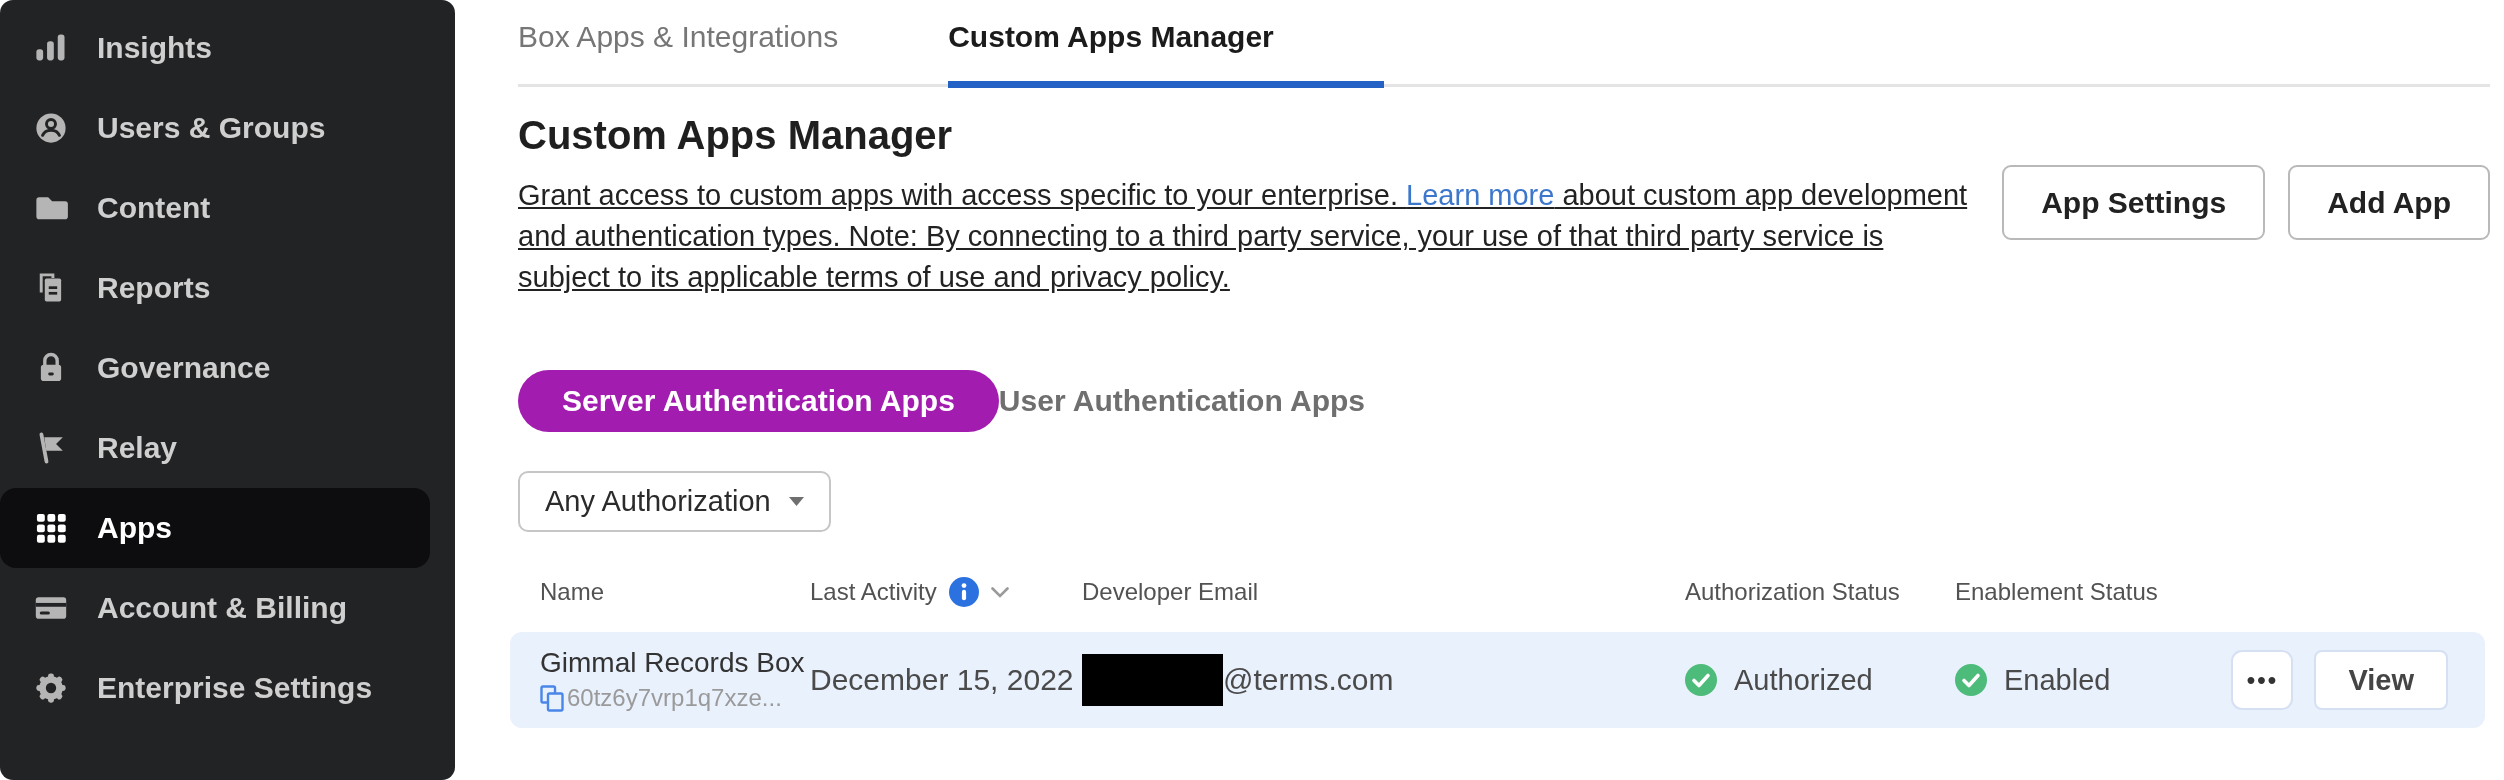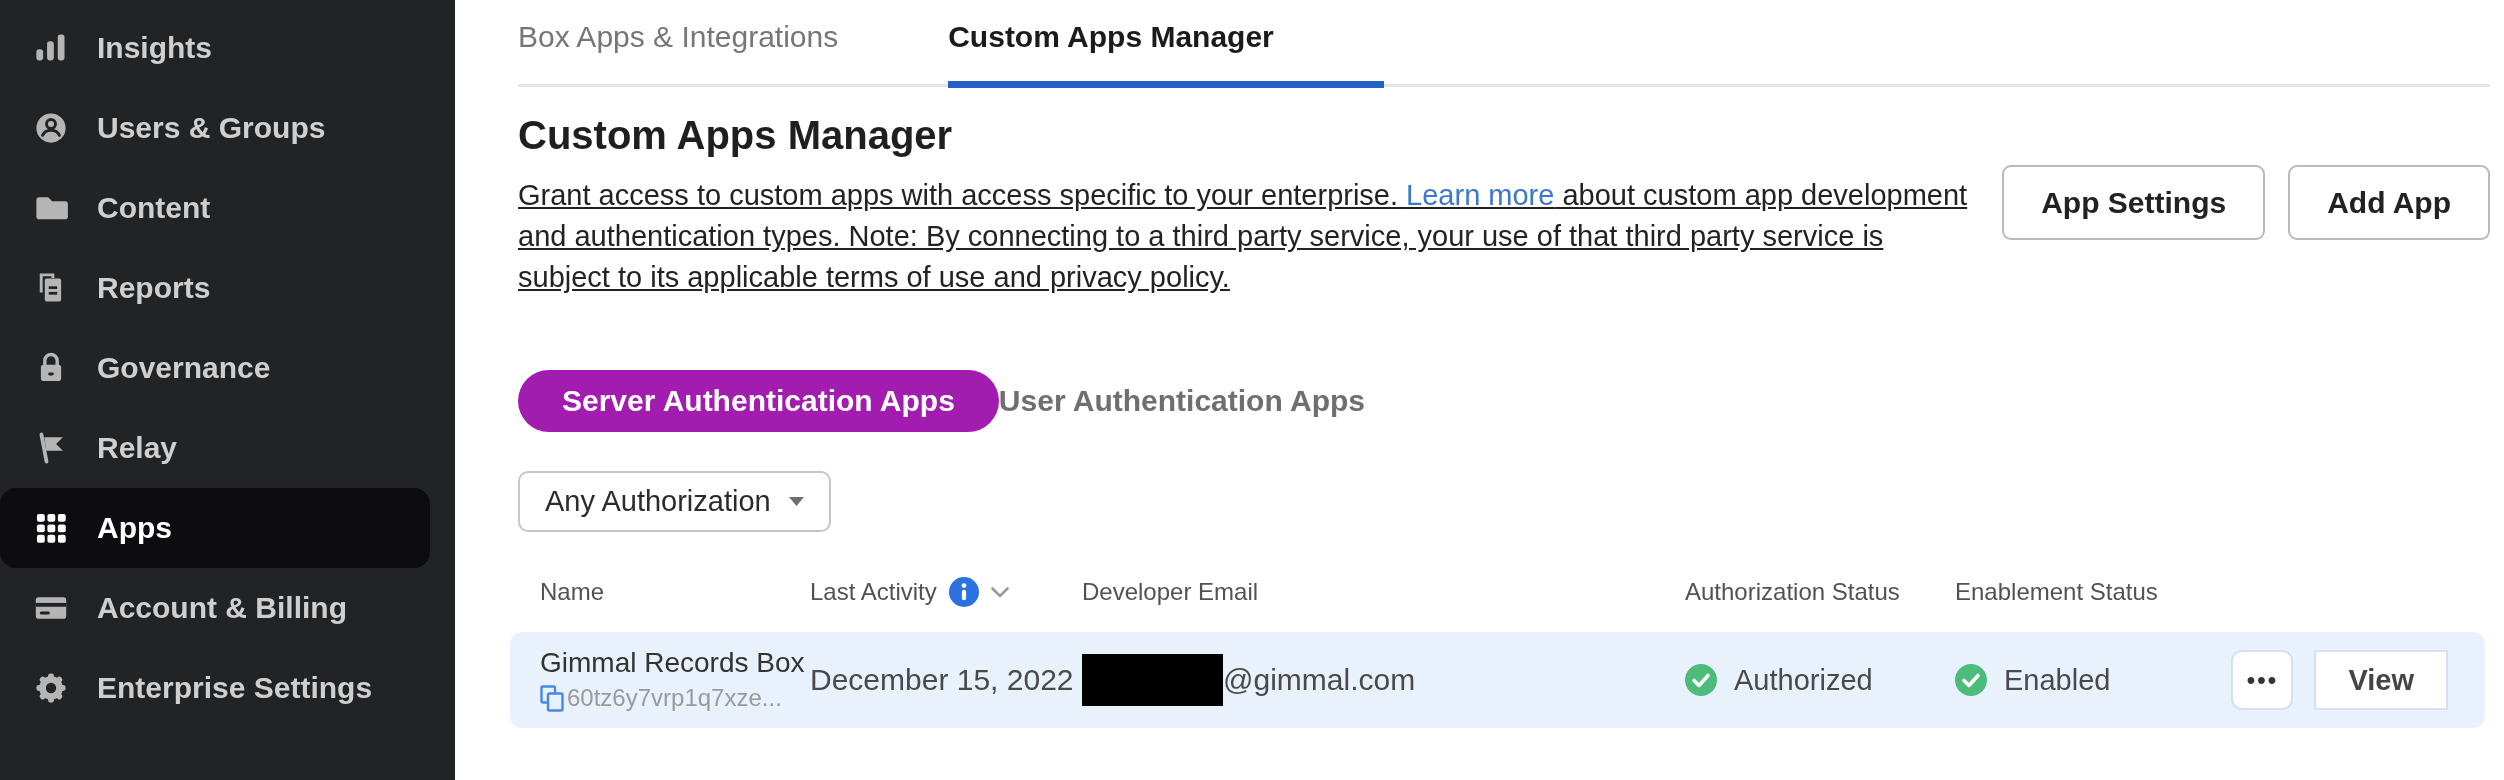--- a/index.html
+++ b/index.html
@@ -10,20 +10,21 @@
     overflow: hidden;
   }
   .app { display: flex; width: 2504px; height: 780px; }
 
   
   .sidebar {
     width: 455px; height: 780px;
     background: #222325;
     flex: 0 0 455px;
     padding-top: 8px;
+    border-radius: 13px;
   }
   .side-item {
     height: 80px;
     display: flex; align-items: center;
     padding-left: 33px;
     color: #cfcfcf;
     font-size: 30px; font-weight: 600;
     cursor: pointer;
   }
   .side-item .sicon { width: 36px; height: 36px; margin-right: 28px; color: #b5b5b5; flex: 0 0 36px; }
@@ -153,21 +154,21 @@
     width: 62px; height: 60px;
     background: #fff; border: 2px solid #d5e0f3; border-radius: 11px;
     font-size: 24px; font-weight: 700; color: #333;
     letter-spacing: 2px;
     cursor: pointer;
     line-height: 56px; text-align: center;
     padding-bottom: 6px;
   }
   .btn-view {
     height: 60px; padding: 0 32px;
-    background: #fff; border: 2px solid #d5e0f3; border-radius: 1px;
+    background: #fff; border: 2px solid #d5e0f3; border-radius: 8px;
     font-family: "Liberation Sans", sans-serif;
     font-size: 29px; font-weight: 700; color: #454545;
     cursor: pointer;
   }
 </style>
 </head>
 <body>
 
 <div class="app">
 
@@ -364,21 +365,21 @@
             <svg class="copy-icon" viewBox="0 0 24 27">
                 <rect x="1.5" y="1.5" width="13.5" height="16" rx="1.5" fill="none" stroke="#4a86e8" stroke-width="2.4"></rect>
                 <rect x="8" y="8.5" width="14.5" height="17" rx="1.5" fill="#e9f1fc" stroke="#4a86e8" stroke-width="2.4"></rect>
               </svg>
             <span>60tz6y7vrp1q7xze...</span>
           </div>
         </div>
         <div class="cell-date">December 15, 2022</div>
         <div class="cell-email">
           <span class="redact"></span>
-          <span>@gimmal.com</span>
+          <span>@terms.com</span>
         </div>
         <div class="status">
           <svg class="check-icon" viewBox="0 0 32 32">
               <circle cx="16" cy="16" r="16" fill="#4dbb7a"></circle>
               <path d="M9 16.5 L14 21.5 L23 11.5" fill="none" stroke="#ffffff" stroke-width="3.6" stroke-linecap="round" stroke-linejoin="round"></path>
             </svg>
           <span>Authorized</span>
         </div>
         <div class="status">
           <svg class="check-icon" viewBox="0 0 32 32">

